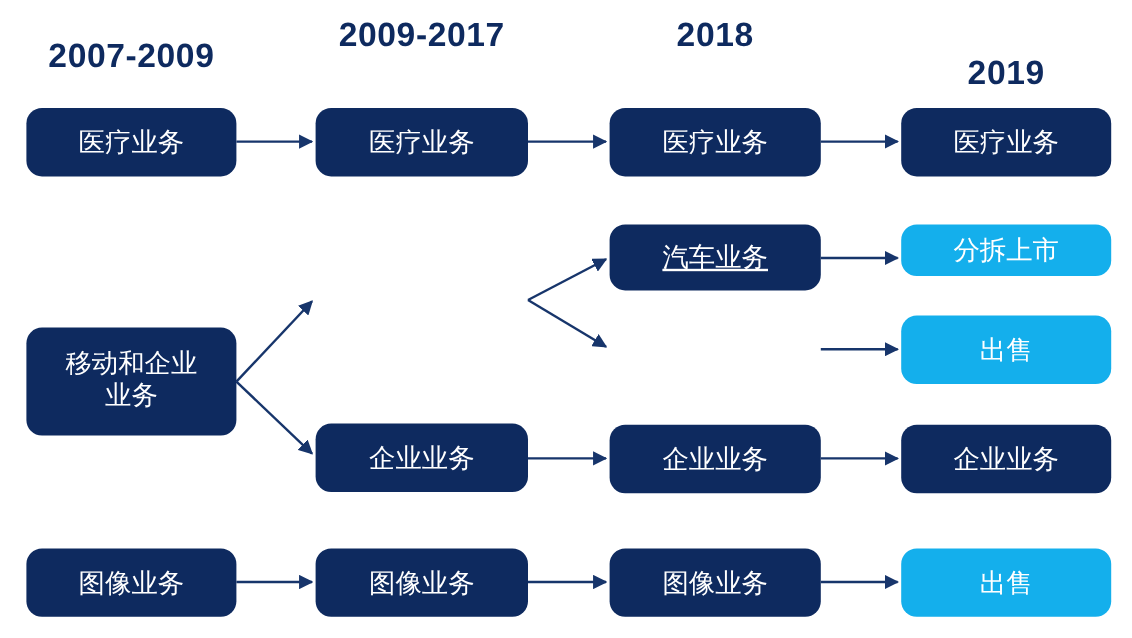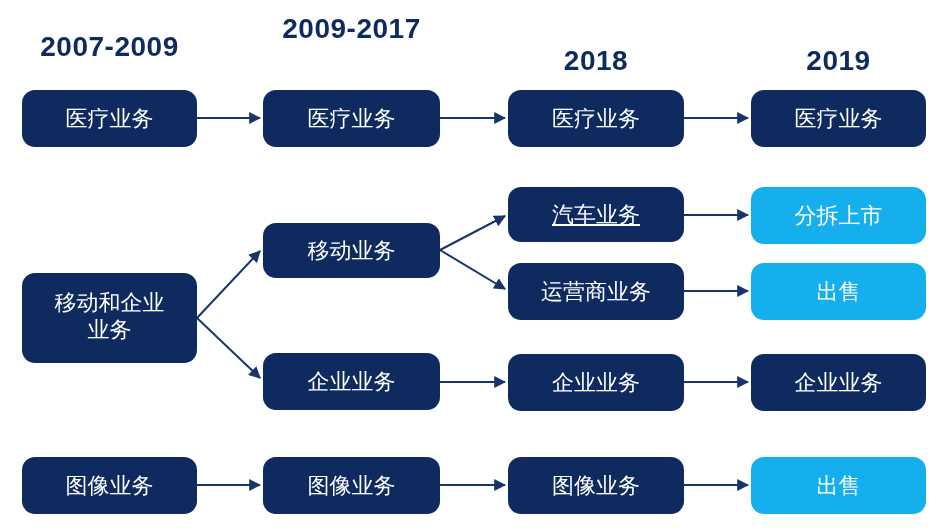--- a/index.html
+++ b/index.html
@@ -60,21 +60,21 @@
     fill: var(--arrow, #17356B);
   }
 </style>
 </head>
 <body>
 
 <div class="canvas">
 
   <div class="col-header" style="left:22px;  top:30px; width:175px;">2007-2009</div>
   <div class="col-header" style="left:263px; top:12px; width:177px;">2009-2017</div>
-  <div class="col-header" style="left:508px; top:12px; width:176px;margin-top:32px;">2018</div>
+  <div class="col-header" style="left:508px; top:12px; width:176px;">2018</div>
   <div class="col-header" style="left:751px; top:12px; width:175px;margin-top:32px;">2019</div>
 
   <svg class="arrows" viewBox="0 0 943 532">
     <defs>
       <marker id="ah" viewBox="0 0 10 10" refX="9" refY="5" markerWidth="6" markerHeight="6" orient="auto-start-reverse">
         <path class="ah-path" d="M0,0 L10,5 L0,10 z"></path>
       </marker>
     </defs>
 
     <line x1="197" y1="118" x2="260" y2="118" marker-end="url(#ah)"></line>
@@ -107,31 +107,25 @@
   <div class="node" style="left:508px; top:90px; width:176px; height:57px;">
       <span>医疗业务</span>
     </div>
   <div class="node" style="left:751px; top:90px; width:175px; height:57px;">
       <span>医疗业务</span>
     </div>
 
   <div class="node" style="left:508px; top:187px; width:176px; height:55px;text-decoration:underline;">
       <span>汽车业务</span>
     </div>
-  <div class="node light" style="left:751px; top:187px; width:175px; height:57px;align-items:center;">
+  <div class="node light" style="left:751px; top:187px; width:175px; height:43px;align-items:center;">
       <span>分拆上市</span>
     </div>
 
-  <div class="node" style="left:263px; top:223px; width:177px; height:55px;">
-      <span>移动业务</span>
-    </div>
 
-  <div class="node" style="left:508px; top:263px; width:176px; height:57px;">
-      <span>运营商业务</span>
-    </div>
   <div class="node light" style="left:751px; top:263px; width:175px; height:57px;">
       <span>出售</span>
     </div>
 
   <div class="node node--wrap" style="left:22px; top:273px; width:175px; height:90px;font-family:Liberation Mono, monospace;">
       <span>移动和企业业务</span>
     </div>
 
   <div class="node" style="left:263px; top:353px; width:177px; height:57px;">
       <span>企业业务</span>

